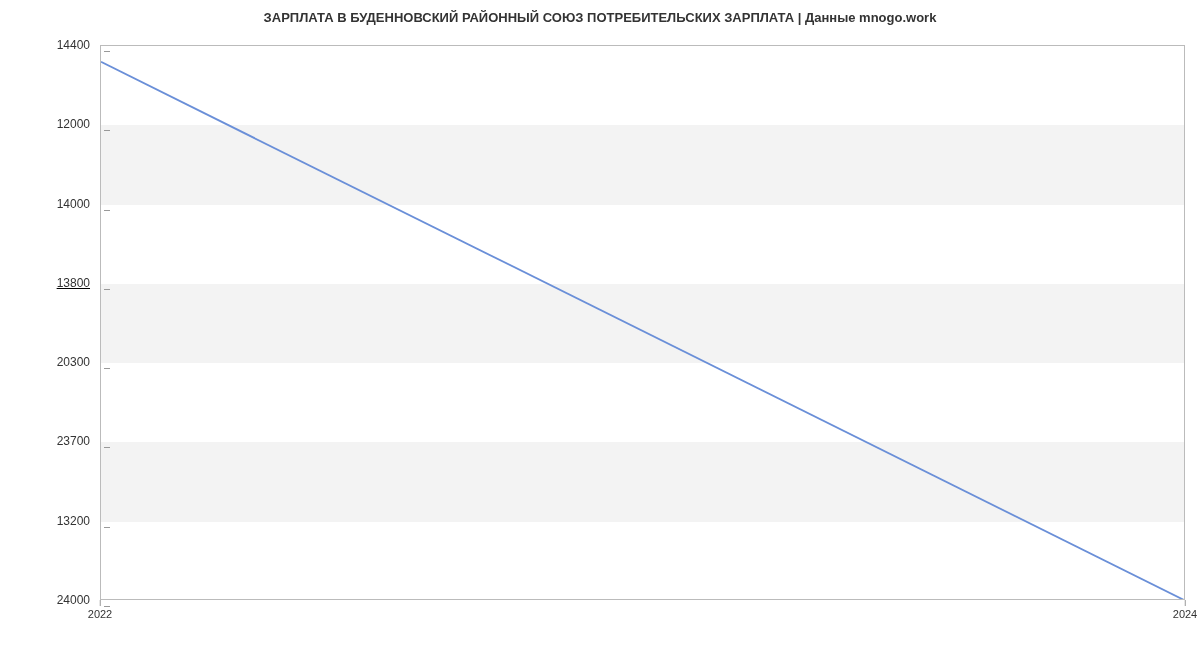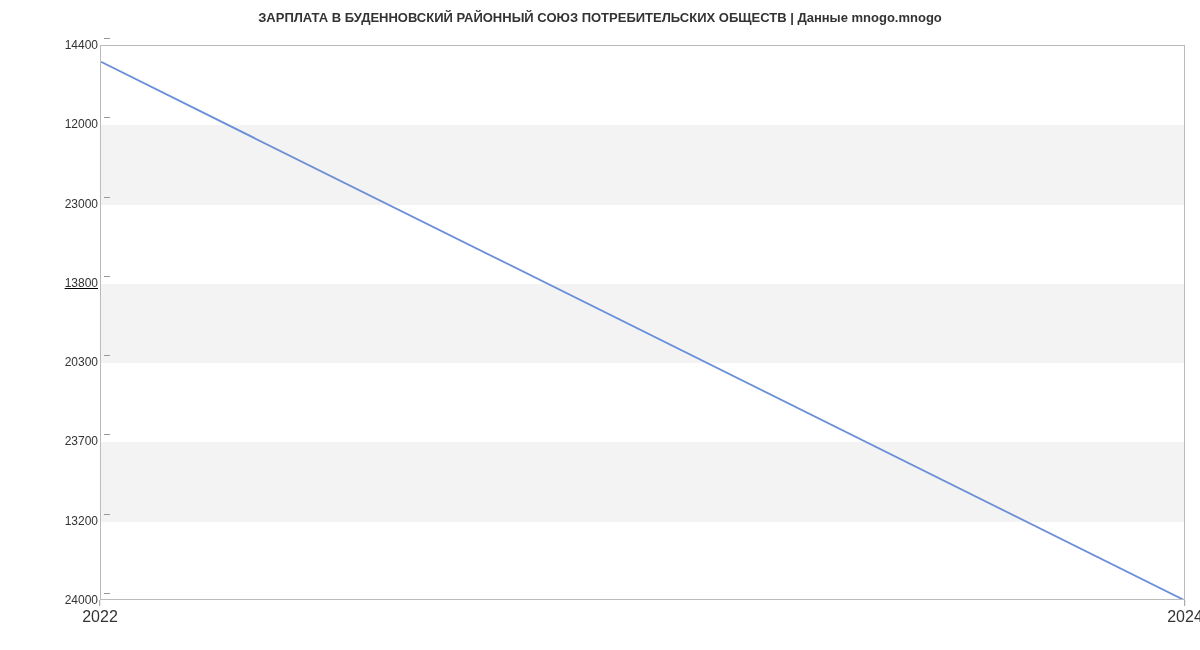--- a/index.html
+++ b/index.html
@@ -56,21 +56,22 @@
       position: absolute;
       right: 1090px;
       top: 45px;
       height: 555px;
     }
     .y-tick {
       position: absolute;
       right: 0;
       transform: translateY(-50%);
       display: flex;
-      align-items: flex-start;
+      align-items: flex-end;
+      gap: 8px;
     }
     .y-tick-label {
       font-size: 12px;
       color: #333;
       margin-right: 6px;
       white-space: nowrap;
     }
     .y-tick-mark {
       width: 6px;
       height: 1px;
@@ -89,37 +90,37 @@
       display: flex;
       flex-direction: column;
       align-items: center;
     }
     .x-tick-mark {
       width: 1px;
       height: 6px;
       background: #999;
     }
     .x-tick-label {
-      font-size: 16px;
+      font-size: 11px;
       color: #333;
       margin-top: 2px;
       white-space: nowrap;
     }
     .data-line {
       position: absolute;
       left: 0;
       top: 0;
       width: 1085px;
       height: 555px;
     }
   </style>
 </head>
 <body>
 
-<div class="chart-title">ЗАРПЛАТА В БУДЕННОВСКИЙ РАЙОННЫЙ СОЮЗ ПОТРЕБИТЕЛЬСКИХ ОБЩЕСТВ | Данные mnogo.mnogo</div>
+<div class="chart-title">ЗАРПЛАТА В БУДЕННОВСКИЙ РАЙОННЫЙ СОЮЗ ПОТРЕБИТЕЛЬСКИХ ЗАРПЛАТА | Данные mnogo.work</div>
 
 <div class="chart-container">
   <div class="plot-area">
     <div class="grid-band band-white" style="top:0;"></div>
     <div class="grid-band band-grey" style="top:79.28px;"></div>
     <div class="grid-band band-white" style="top:158.57px;"></div>
     <div class="grid-band band-grey" style="top:237.85px;"></div>
     <div class="grid-band band-white" style="top:317.14px;"></div>
     <div class="grid-band band-grey" style="top:396.42px;"></div>
     <div class="grid-band band-white" style="top:475.71px;"></div>
@@ -132,21 +133,21 @@
 <div class="y-axis">
   <div class="y-tick" style="top:0px;">
     <span class="y-tick-label">14400</span>
     <span class="y-tick-mark"></span>
   </div>
   <div class="y-tick" style="top:79.28px;">
     <span class="y-tick-label">12000</span>
     <span class="y-tick-mark"></span>
   </div>
   <div class="y-tick" style="top:158.57px;">
-    <span class="y-tick-label">23000</span>
+    <span class="y-tick-label">14000</span>
     <span class="y-tick-mark"></span>
   </div>
   <div class="y-tick" style="top:237.85px;text-decoration:underline;">
     <span class="y-tick-label">13800</span>
     <span class="y-tick-mark"></span>
   </div>
   <div class="y-tick" style="top:317.14px;">
     <span class="y-tick-label">20300</span>
     <span class="y-tick-mark"></span>
   </div>

